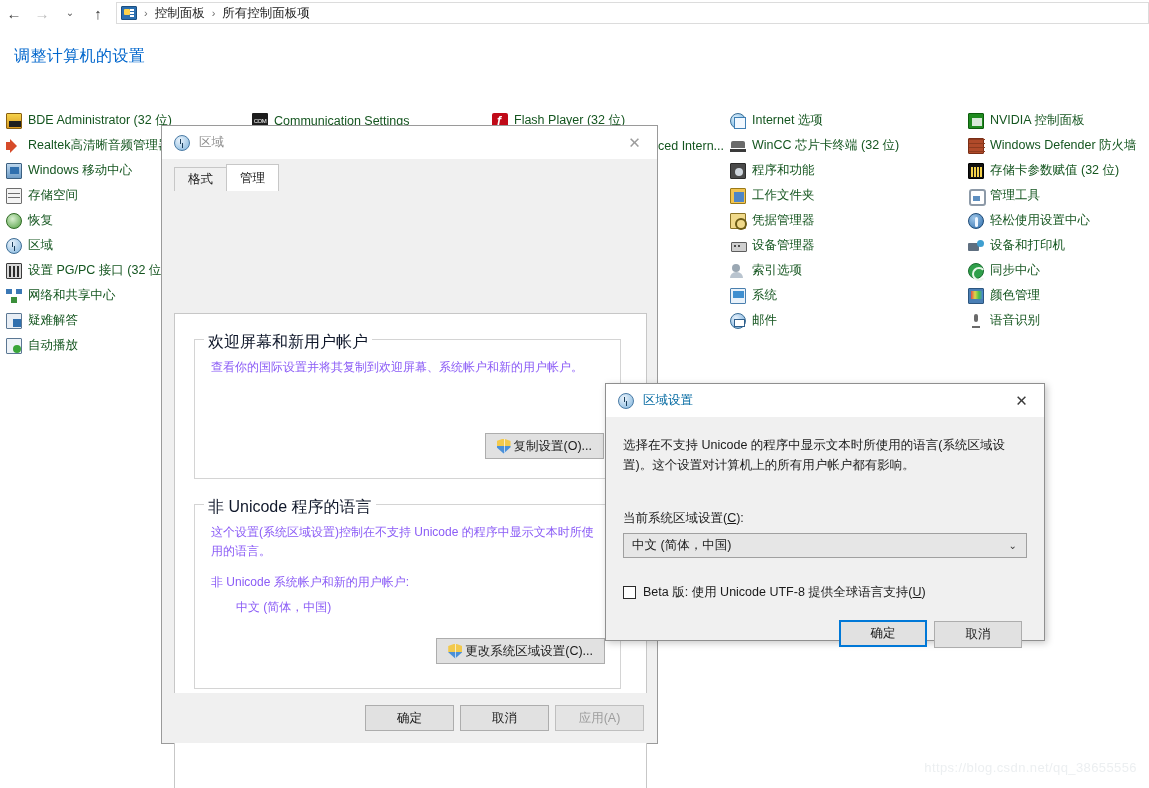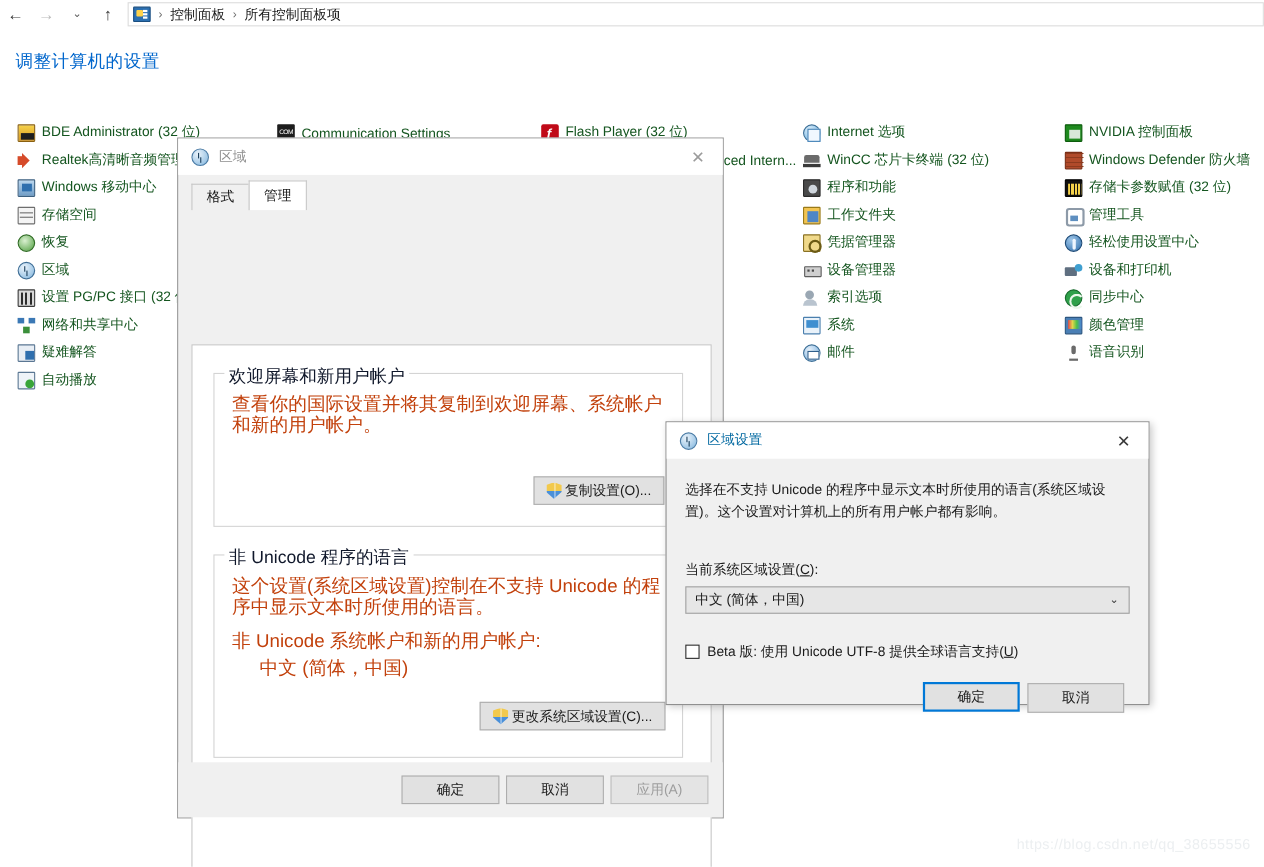--- a/index.html
+++ b/index.html
@@ -50,21 +50,21 @@
 
   
   .page-title {
     position:absolute; left:14px; top:46px;
     font-size:16px; color:#0066cc; letter-spacing:0.4px;font-family:Liberation Serif, serif;
   }
 
   
   .cp-area { position:absolute; left:0; top:108px; width:1149px; height:260px; }
   .cp-col { position:absolute; top:0; }
-  .cp-col.c1 { left:16px;  width:250px; }
+  .cp-col.c1 { left:6px;  width:250px; }
   .cp-col.c2 { left:252px; width:284px; }
   .cp-col.c3 { left:492px; width:235px; }
   .cp-col.c4 { left:730px; width:236px;text-align:right; }
   .cp-col.c5 { left:968px; width:181px; }
 
   .cp-item {
     height:25px; display:flex; align-items:center;
     font-size:12.5px; color:#1f5c2f; white-space:nowrap;
   }
   .cp-item .lbl { color:#14551f; }
@@ -185,21 +185,21 @@
   .groupbox {
     position:absolute; border:1px solid #d4d4d4;
   }
   .groupbox .gb-title {
     position:absolute; left:9px; top:-8px; background:#ffffff;
     padding:0 4px; font-size:16px; color:#0f172a; white-space:nowrap;
   }
   .gb1 { left:19px; top:25px; width:427px; height:140px; }
   .gb2 { left:19px; top:190px; width:427px; height:185px; }
   .gb-text {
-    position:absolute; font-size:17px; color:#c2410c; line-height:19px;
+    position:absolute; font-size:12px; color:#8b5cf6; line-height:19px;
   }
   .shield-btn {
     position:absolute; height:26px; padding:0 11px;
     background:#e1e1e1; border:1px solid #adadad;
     display:flex; align-items:center; justify-content:center;
     font-size:12.5px; color:#1a1a1a; white-space:nowrap;
   }
   .shield {
     width:14px; height:15px; margin-right:3px; flex:0 0 auto; position:relative;
     background:linear-gradient(#f2c94c 0 50%, #4a90d9 50% 100%);

